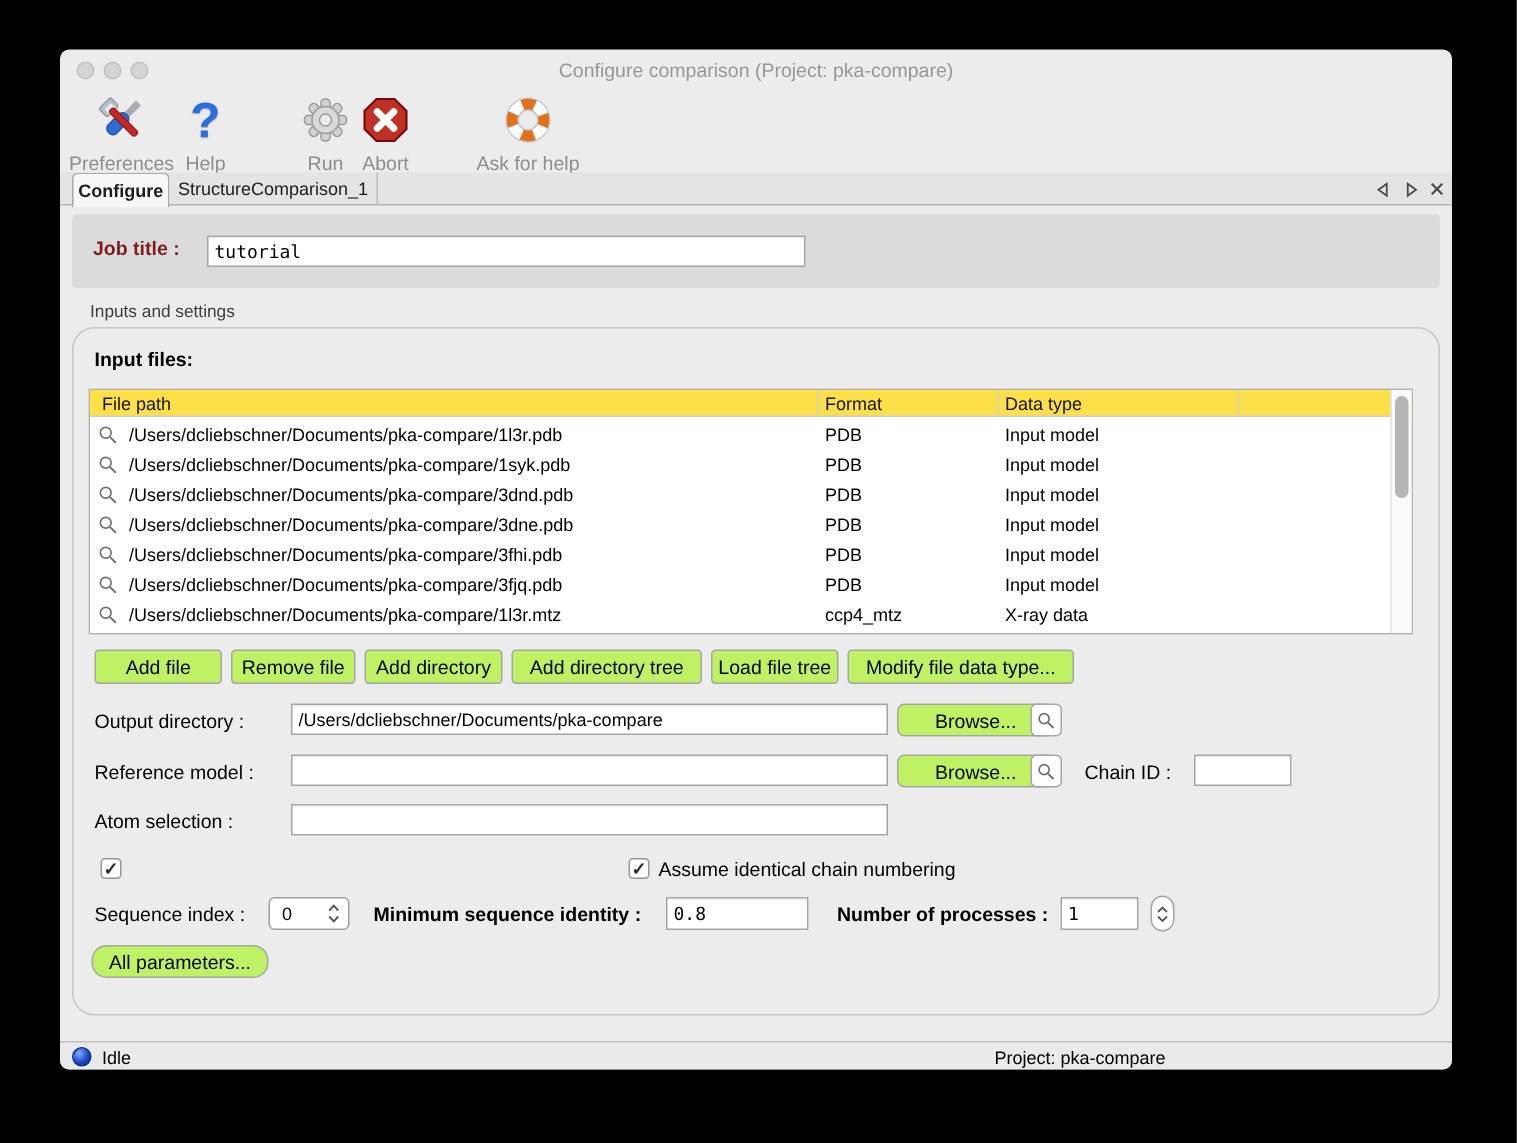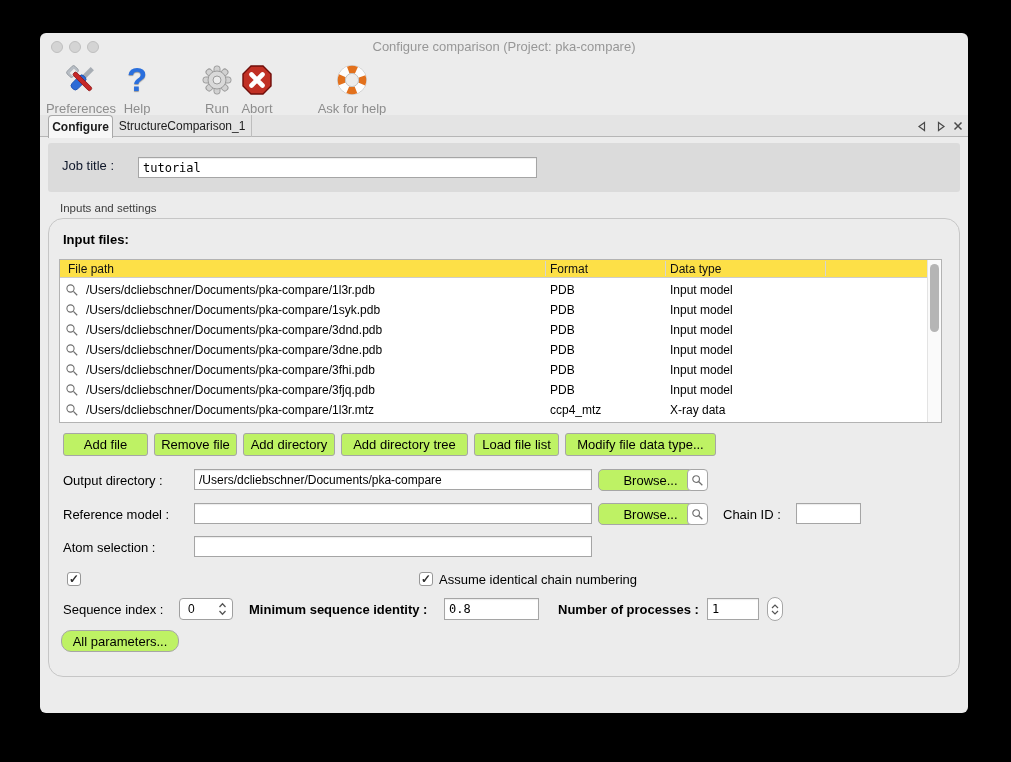--- a/index.html
+++ b/index.html
@@ -30,21 +30,21 @@
     display:flex; align-items:center; justify-content:center; }
   .tab.active { background:#f7f7f7; border:1px solid #a9a9a9; border-bottom:none;
     border-radius:4px 4px 0 0; font-weight:bold; height:23px; z-index:2; }
   .tab.inactive { border-right:1px solid #bdbdbd; }
   .tabnav { position:absolute; top:4px; width:14px; height:14px; display:flex;
     align-items:center; justify-content:center; color:#4a4a4a; }
 
   
   .job-band { position:absolute; left:8px; top:110px; width:912px; height:49px;
     background:#dbdbdb; border-radius:3px; }
-  .job-label { position:absolute; left:14px; top:15px; font-size:13px; color:#0f172a; }
+  .job-label { position:absolute; left:14px; top:15px; font-size:13px; color:#7f1d1d;font-weight:bold; }
   .inp { background:#fff; border:1px solid #a5a5a5; font-size:12px; padding:0 4px;
     height:21px; box-shadow:inset 0 1px 1px rgba(0,0,0,.08); }
   .mono { font-family:"DejaVu Sans Mono",monospace; }
   .job-input { position:absolute; left:90px; top:14px; width:399px; }
 
   .group-label { position:absolute; left:20px; top:169px; font-size:11.5px; color:#3d3d3d; }
   .groupbox { position:absolute; left:8px; top:185px; width:912px; height:459px;
     border:1px solid #c6c6c6; border-radius:15px; }
 
   .files-heading { position:absolute; left:14px; top:13px; font-size:13px; font-weight:bold; color:#000; }
@@ -287,21 +287,21 @@
       <div class="vscroll">
         <div class="vthumb"></div>
       </div>
     </div>
 
     <div class="btnrow">
       <div class="btn" style="width:85px">Add file</div>
       <div class="btn" style="width:83px">Remove file</div>
       <div class="btn" style="width:92px">Add directory</div>
       <div class="btn" style="width:127px">Add directory tree</div>
-      <div class="btn" style="width:85px">Load file list</div>
+      <div class="btn" style="width:85px">Load file tree</div>
       <div class="btn" style="width:151px">Modify file data type...</div>
     </div>
 
     <div class="frow" style="top:250px">
       <span class="flabel" style="left:14px">Output directory :</span>
       <input class="inp" style="position: absolute; left: 145px; top: 0px; width: 398px;" value="/Users/dcliebschner/Documents/pka-compare">
       <div class="btn browse" style="left:549px;top:0">Browse...</div>
       <div class="magbtn" style="left:638px;top:0">
         <svg width="13" height="13" viewBox="0 0 14 14">
             <circle cx="5.5" cy="5.5" r="3.6" fill="none" stroke="#707070" stroke-width="1.2"></circle>
@@ -362,14 +362,19 @@
           </svg>
         <svg width="8" height="5" viewBox="0 0 8 5">
             <polyline points="1,1 4,4 7,1" fill="none" stroke="#555" stroke-width="1.2"></polyline>
           </svg>
       </div>
     </div>
 
     <div class="btn allparams">All parameters...</div>
   </div>
 
+  <div class="statusbar">
+    <div class="sphere"></div>
+    <div class="status-text">Idle</div>
+    <div class="project-text">Project: pka-compare</div>
+  </div>
 
 </div>
 
 </body></html>

